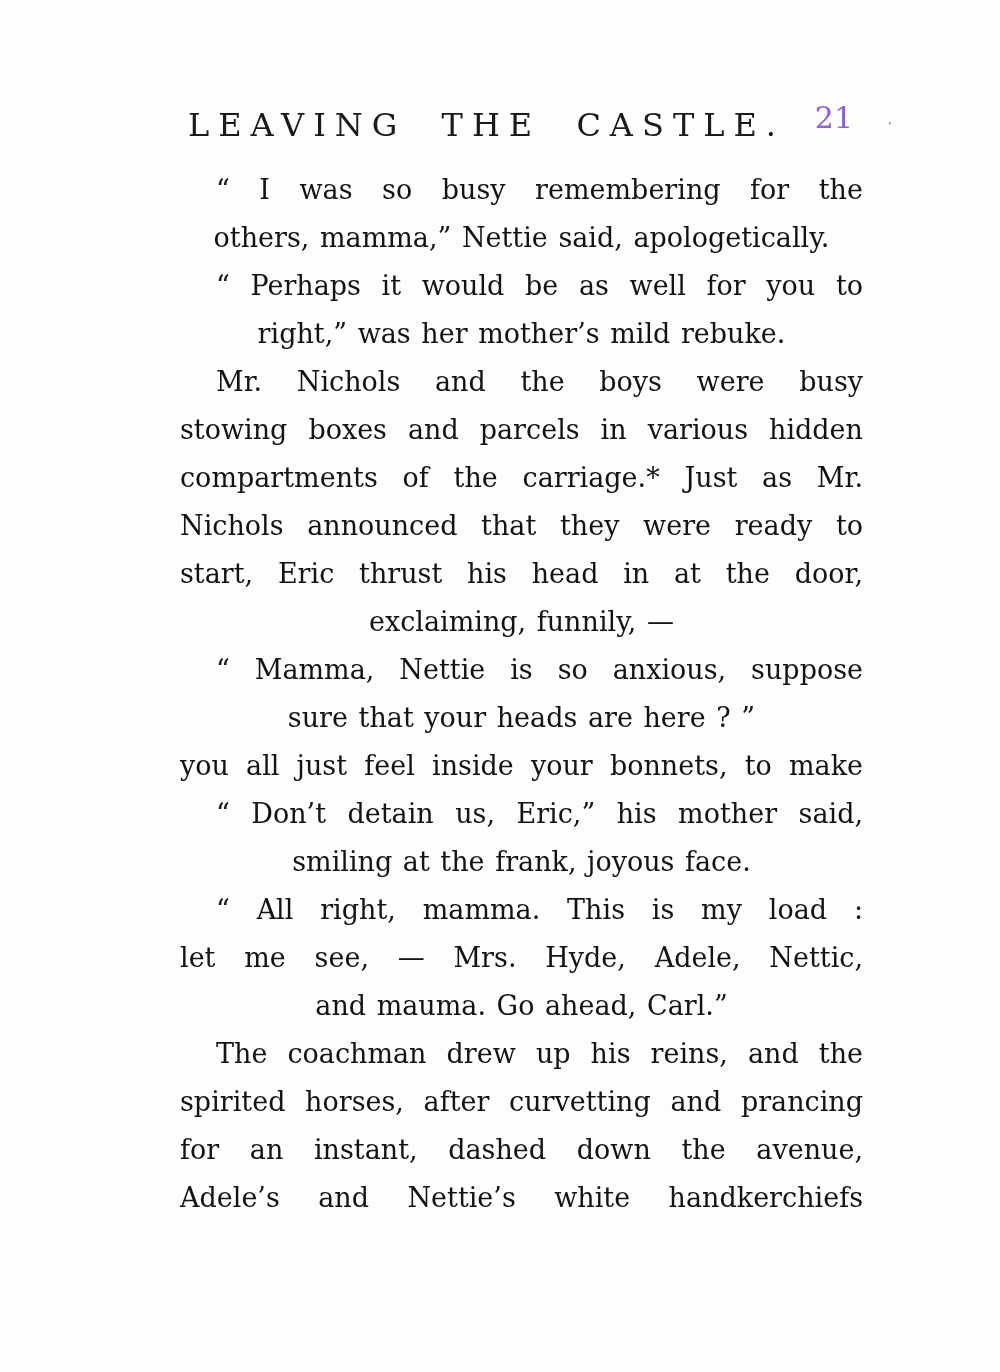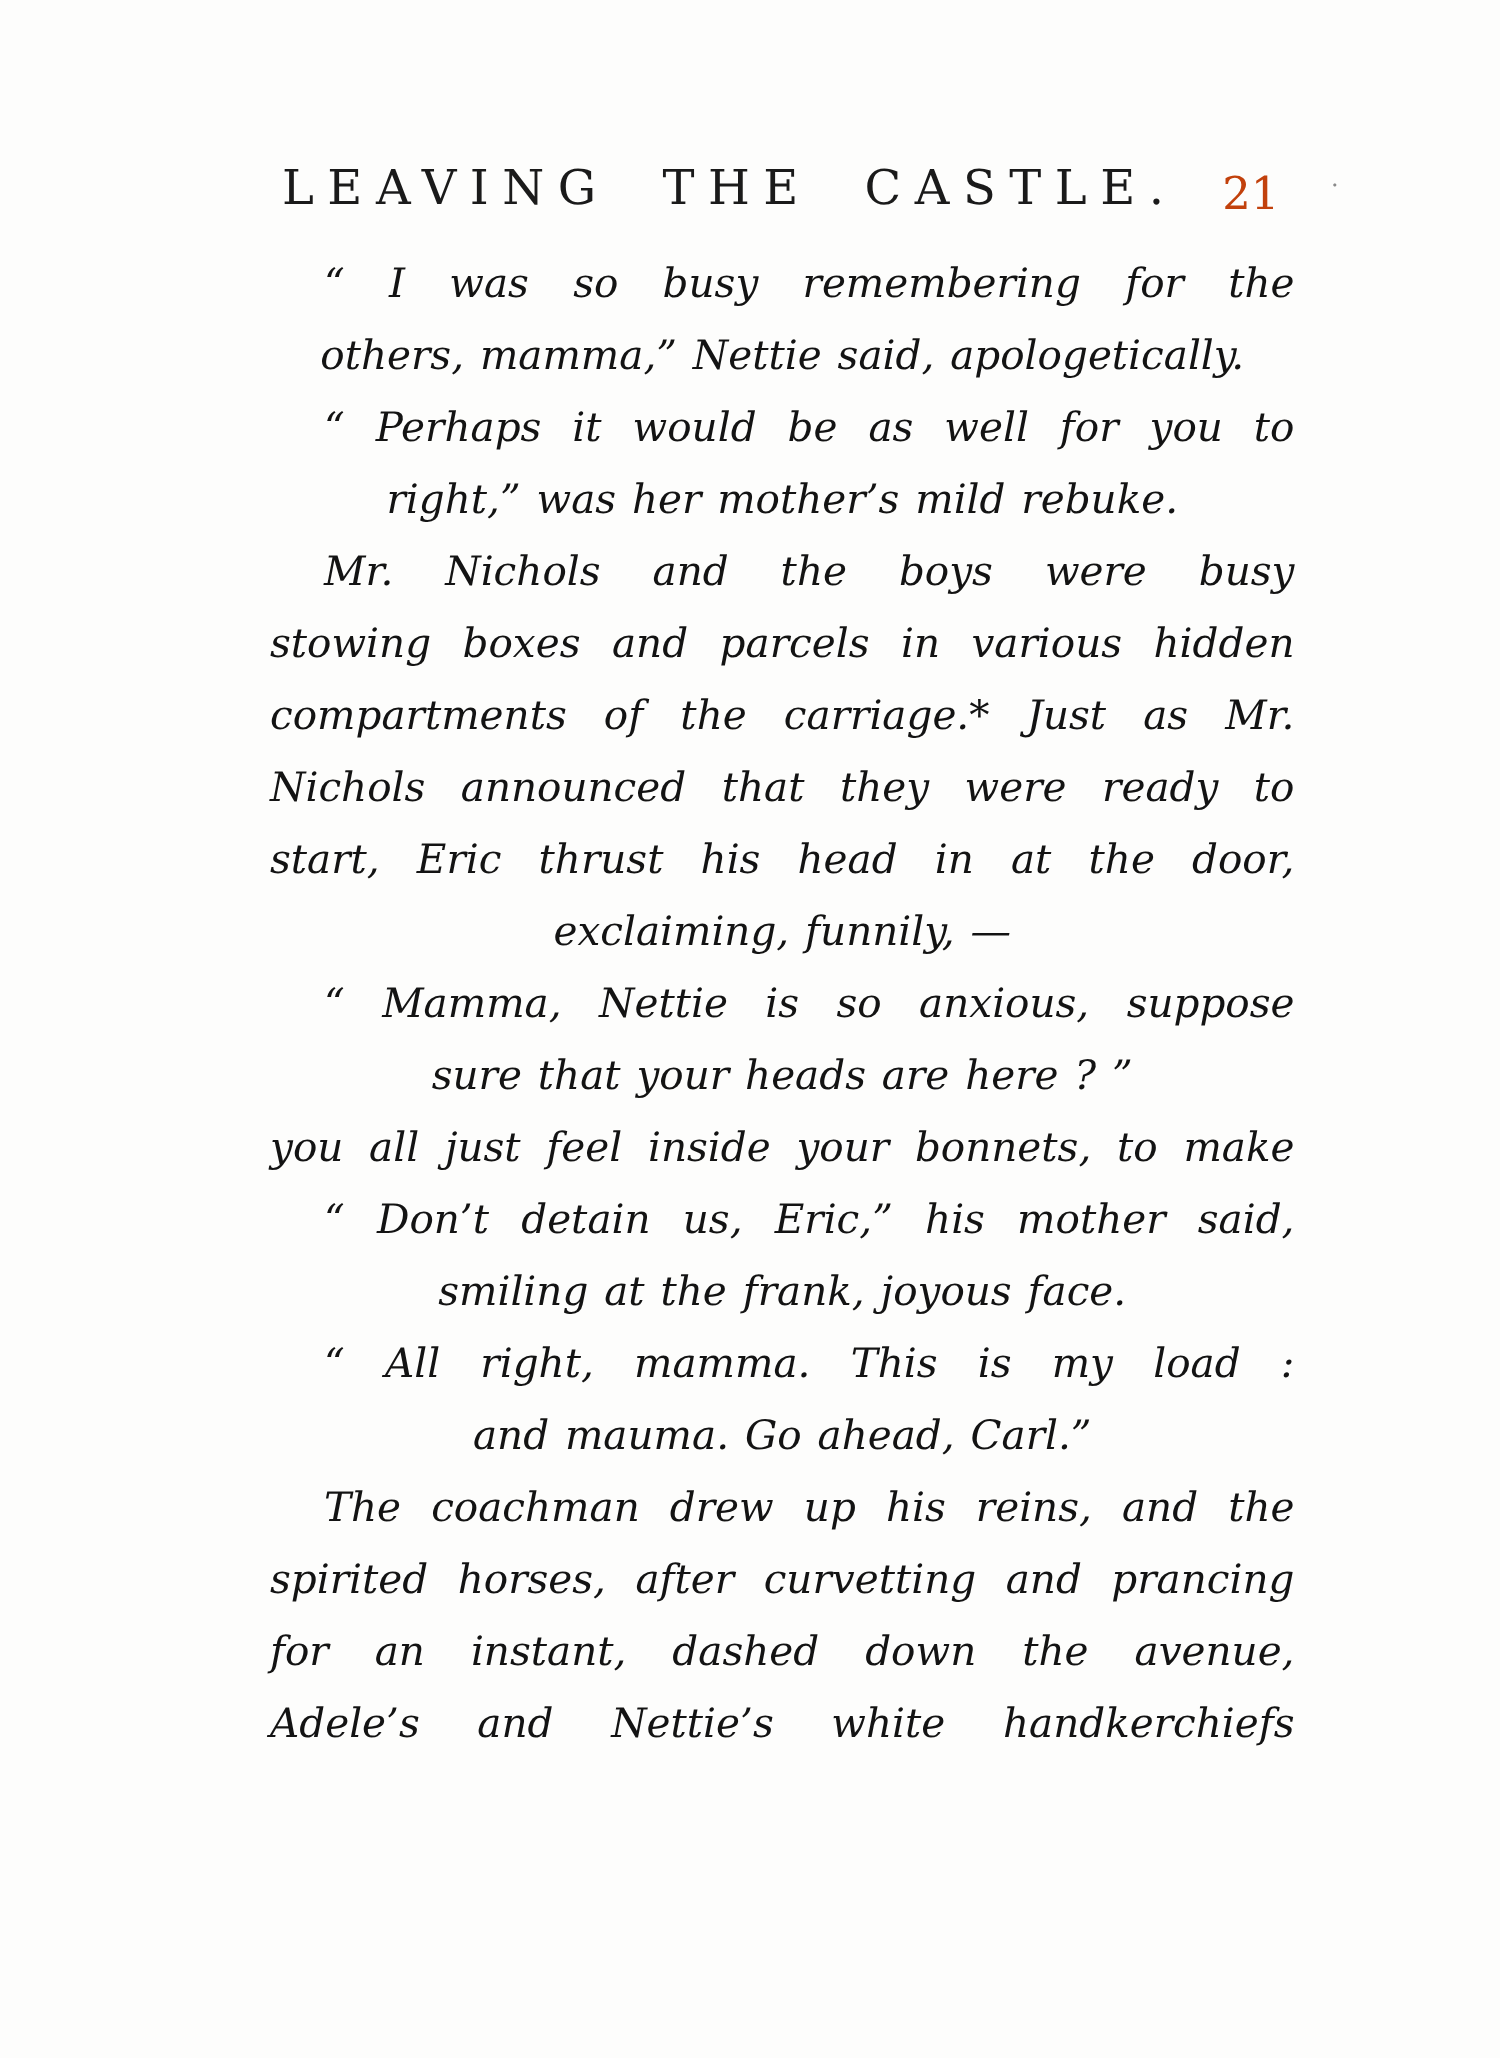--- a/index.html
+++ b/index.html
@@ -31,40 +31,39 @@
     text-align: center;
     font-size: 32px;
     letter-spacing: 9px;
     word-spacing: 16px;
     color: #1a1a1a;
     white-space: nowrap;
   }
   .page-num {
     position: absolute;
     right: 10px;
-    top: 12px;
+    top: 0;
     font-size: 30px;
-    color: #c2410c;
+    color: #8b5cf6;
   }
   .stray {
     position: absolute;
     right: -32px;
     top: 10px;
     font-size: 16px;
     color: #8a8a8a;
     transform: rotate(35deg);
   }
   .text-block {
     position: absolute;
     left: 180px;
     top: 166px;
     width: 683px;
     font-size: 27px;
     color: #131313;
-    font-style: italic;
   }
   .line {
     height: 48px;
     line-height: 48px;
     text-align: center;
     word-spacing: 2px;
     white-space: nowrap;
     overflow: visible;
   }
   .line.j {
@@ -96,19 +95,20 @@
       <div class="line j">compartments of the carriage.* Just as Mr.</div>
       <div class="line j">Nichols announced that they were ready to</div>
       <div class="line j">start, Eric thrust his head in at the door,</div>
       <div class="line">exclaiming, funnily, —</div>
       <div class="line j indent">“ Mamma, Nettie is so anxious, suppose</div>
       <div class="line">sure that your heads are here ? ”</div>
       <div class="line j">you all just feel inside your bonnets, to make</div>
       <div class="line j indent">“ Don’t detain us, Eric,” his mother said,</div>
       <div class="line">smiling at the frank, joyous face.</div>
       <div class="line j indent">“ All right, mamma. This is my load :</div>
+      <div class="line j">let me see, — Mrs. Hyde, Adele, Nettic,</div>
       <div class="line">and mauma. Go ahead, Carl.”</div>
       <div class="line j indent">The coachman drew up his reins, and the</div>
       <div class="line j">spirited horses, after curvetting and prancing</div>
       <div class="line j">for an instant, dashed down the avenue,</div>
       <div class="line j">Adele’s and Nettie’s white handkerchiefs</div>
     </div>
 </div>
 
 </body></html>

